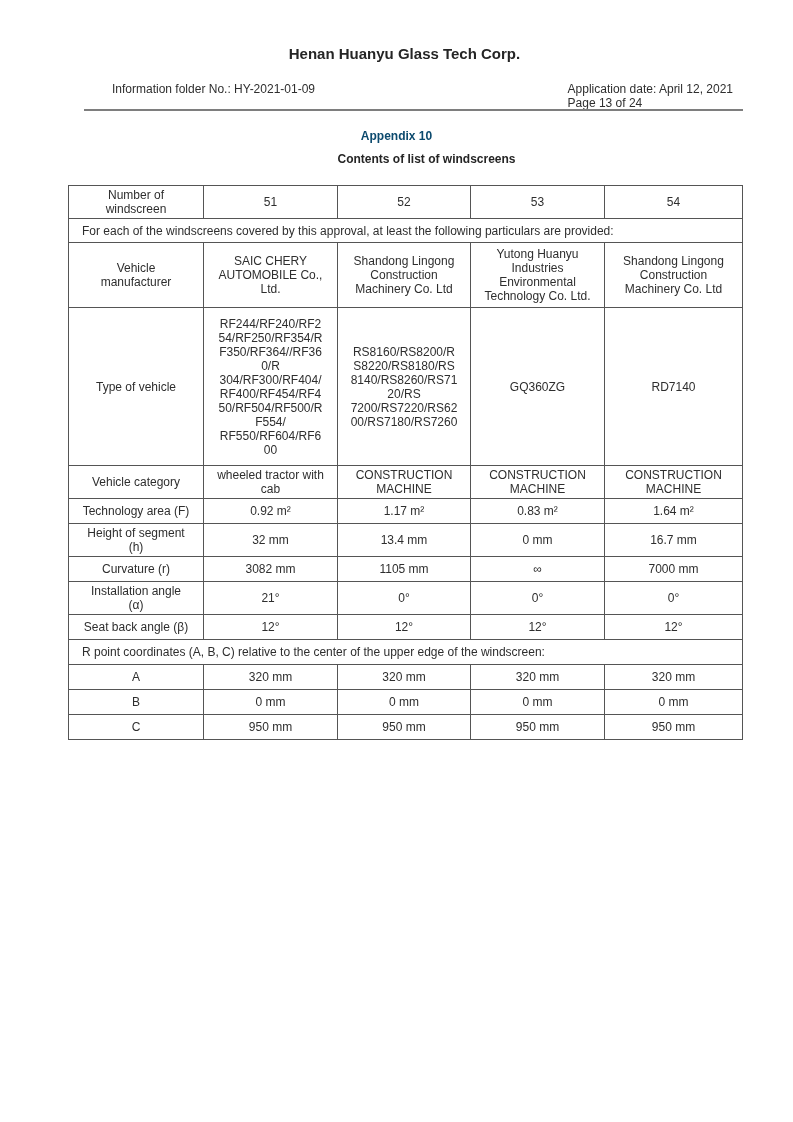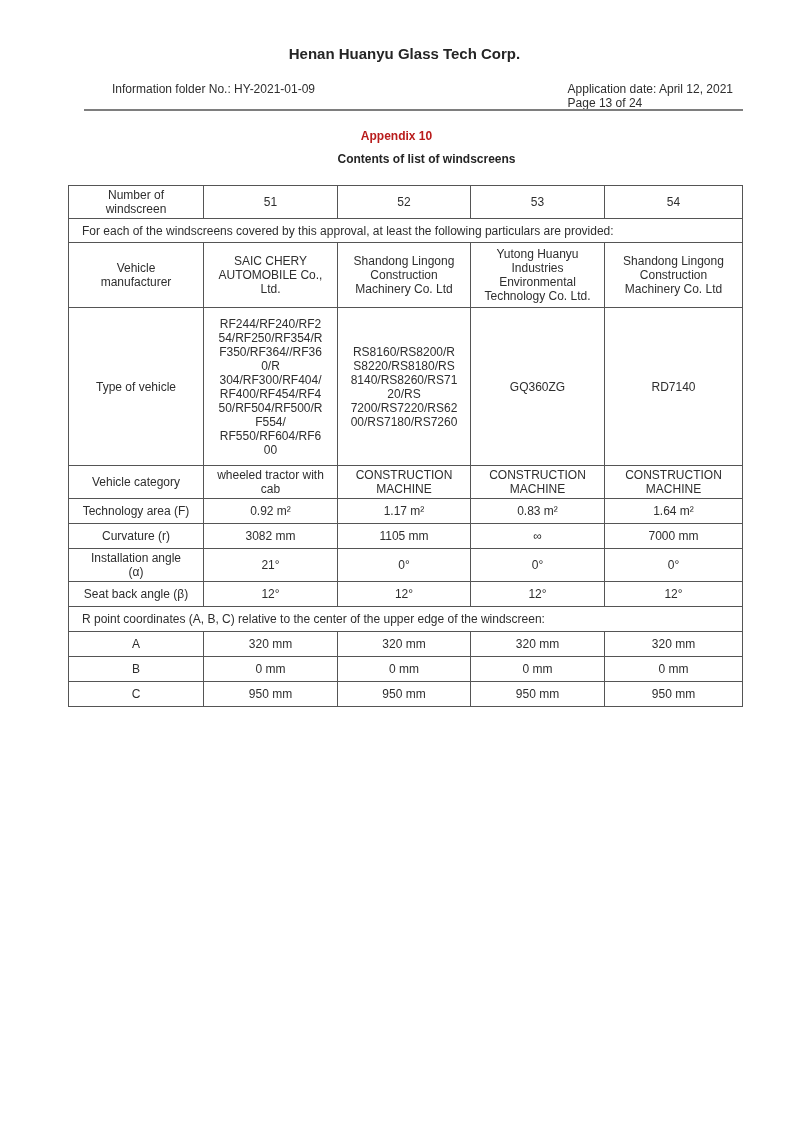--- a/index.html
+++ b/index.html
@@ -18,21 +18,21 @@
   }
   .meta-row{position:absolute;top:82px;left:0;width:793px;font-size:12px;}
   .meta-left{position:absolute;left:112px;top:0;white-space:nowrap;}
   .meta-right{position:absolute;right:60px;top:0;line-height:14px;}
   .rule{
     position:absolute;top:109px;left:84px;width:659px;height:2px;
     background:#7e7e7e;
   }
   .appendix{
     position:absolute;top:129px;left:0;width:793px;
-    text-align:center;font-size:12px;font-weight:bold;color:#b91c1c;
+    text-align:center;font-size:12px;font-weight:bold;color:#0c4a6e;
   }
   .subtitle{
     position:absolute;top:152px;left:0;width:793px;
     text-align:center;font-size:12px;font-weight:bold;color:#252525;margin-left:30px;
   }
   table.windscreen-table{
     position:absolute;top:185px;left:68px;
     border-collapse:collapse;table-layout:fixed;
     width:674px;
     font-size:12px;line-height:14px;color:#2e2e2e;
@@ -143,20 +143,28 @@
         <td>CONSTRUCTION
 MACHINE</td>
       </tr>
       <tr class="h24">
         <td>Technology area (F)</td>
         <td>0.92 m²</td>
         <td>1.17 m²</td>
         <td>0.83 m²</td>
         <td>1.64 m²</td>
       </tr>
+      <tr class="h30">
+        <td>Height of segment
+(h)</td>
+        <td>32 mm</td>
+        <td>13.4 mm</td>
+        <td>0 mm</td>
+        <td>16.7 mm</td>
+      </tr>
       <tr class="h24">
         <td>Curvature (r)</td>
         <td>3082 mm</td>
         <td>1105 mm</td>
         <td>∞</td>
         <td>7000 mm</td>
       </tr>
       <tr class="h30">
         <td>Installation angle
 (α)</td>

